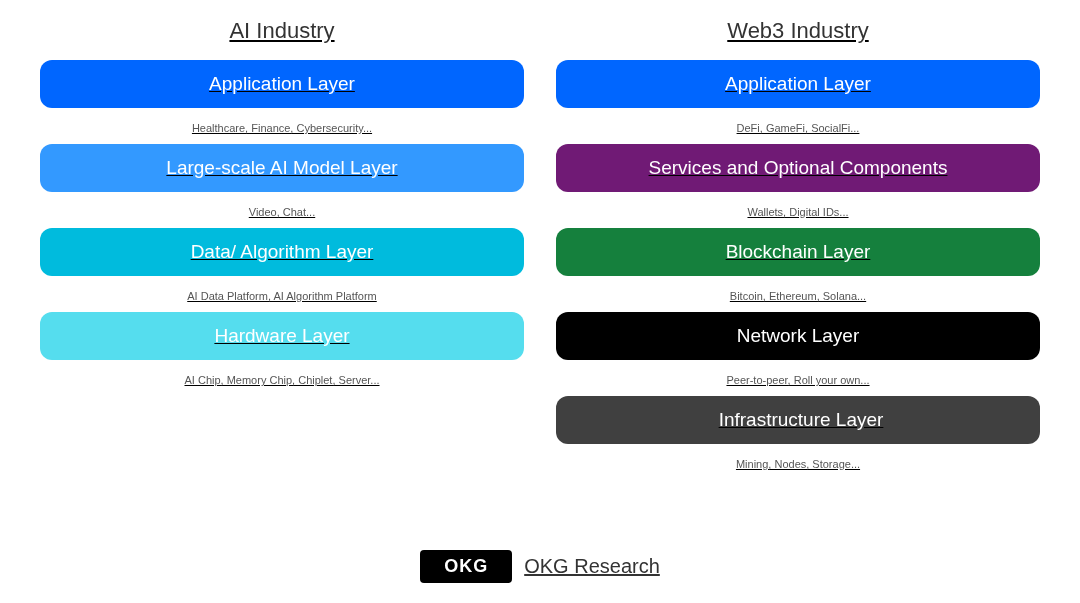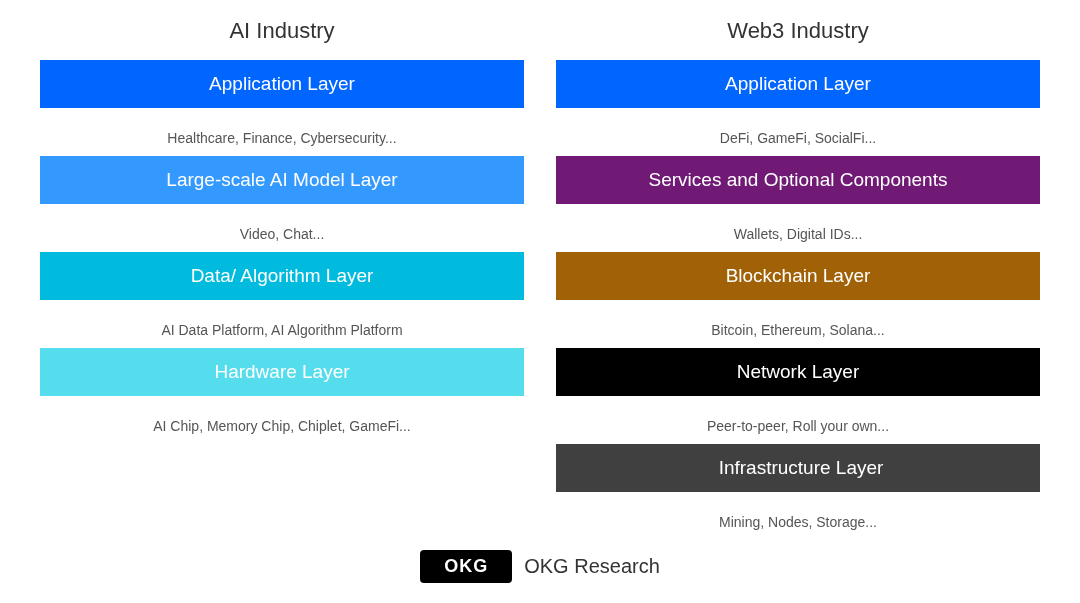--- a/index.html
+++ b/index.html
@@ -22,20 +22,21 @@
       flex-direction: column;
       align-items: center;
       padding: 18px 40px 10px 40px;
     }
 
     .columns-wrapper {
       display: flex;
       width: 100%;
       gap: 32px;
       flex: 1;
+      text-decoration: underline;
     }
 
     .column {
       flex: 1;
       display: flex;
       flex-direction: column;
       align-items: center;
     }
 
     .column-title {
@@ -46,45 +47,45 @@
     }
 
     .layer-block {
       width: 100%;
       margin-bottom: 10px;
     }
 
     .layer-bar {
       width: 100%;
       padding: 13px 10px;
-      border-radius: 0;
+      border-radius: 12px;
       text-align: center;
       color: #ffffff;
       font-size: 19px;
       font-weight: 500;
     }
 
     .layer-subtitle {
       text-align: center;
-      font-size: 14px;
+      font-size: 11px;
       color: #555555;
-      margin-top: 22px;
+      margin-top: 14px;
       padding: 0 10px;
     }
 
     
     .blue-dark { background-color: #0066ff; }
     .blue-medium { background-color: #3399ff; }
     .cyan-medium { background-color: #00bbdd; }
     .cyan-light { background-color: #55ddee; }
 
     
     .w3-blue-dark { background-color: #0066ff; }
     .w3-cyan-bright { background-color: #701a75; }
-    .w3-cyan-medium { background-color: #a16207; }
+    .w3-cyan-medium { background-color: #15803d; }
     .w3-cyan-light { background-color: #000000; }
     .w3-blue-gray { background-color: #404040; padding-left: 16px; }
 
     .footer {
       display: flex;
       align-items: center;
       gap: 12px;
       margin-top: 8px;
       margin-bottom: 10px;
     }
@@ -96,20 +97,21 @@
       font-weight: 900;
       padding: 6px 24px;
       border-radius: 4px;
       letter-spacing: 1px;
     }
 
     .footer-text {
       font-size: 20px;
       color: #333333;
       font-weight: 400;
+      text-decoration: underline;
     }
   </style>
 </head>
 <body>
 
 <div class="main-container">
 
   <div class="columns-wrapper">
 
     <div class="column">
@@ -133,21 +135,21 @@
         <div class="layer-bar cyan-medium">
           <span>Data/ Algorithm Layer</span>
         </div>
         <div class="layer-subtitle">AI Data Platform, AI Algorithm Platform</div>
       </div>
 
       <div class="layer-block">
         <div class="layer-bar cyan-light">
           <span>Hardware Layer</span>
         </div>
-        <div class="layer-subtitle">AI Chip, Memory Chip, Chiplet, GameFi...</div>
+        <div class="layer-subtitle">AI Chip, Memory Chip, Chiplet, Server...</div>
       </div>
     </div>
 
     <div class="column">
       <div class="column-title">Web3 Industry</div>
 
       <div class="layer-block">
         <div class="layer-bar w3-blue-dark">
           <span>Application Layer</span>
         </div>

